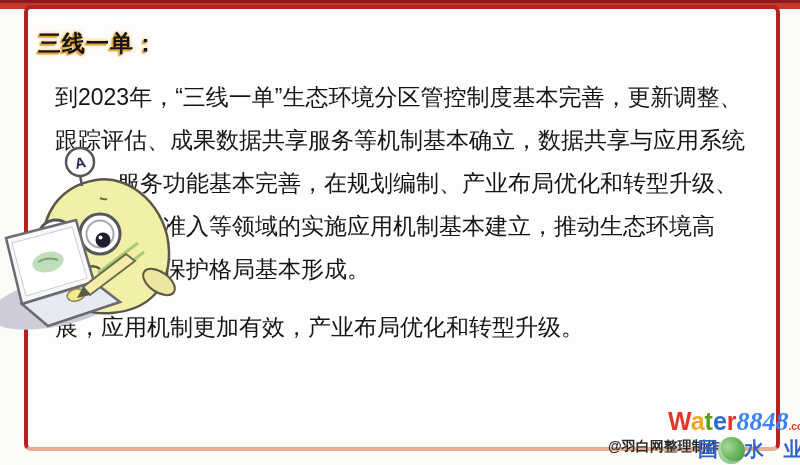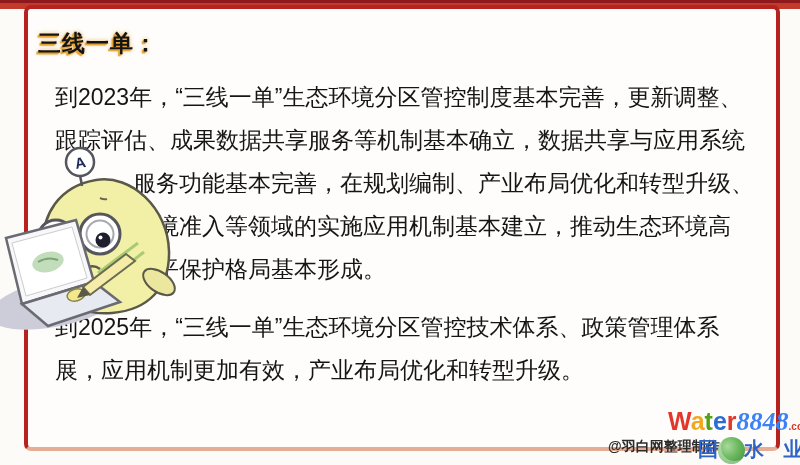--- a/index.html
+++ b/index.html
@@ -25,21 +25,21 @@
     text-shadow:-2px 2px 1px #e3a336,-1px 1px 0 #e3a336,0 0 4px rgba(227,163,54,.85);
     white-space:nowrap;
   }
   .para{
     position:absolute;left:55px;width:722px;
     font-size:23px;font-weight:normal;color:#151515;
   }
   .para .line{height:43px;line-height:43px;white-space:nowrap;}
   .para.p1{top:76px;}
   .para.p2{top:306px;}
-  .line.indent{margin-left:78px;}
+  .line.indent{margin-left:62px;}
   
   .mascot{position:absolute;left:-4px;top:146px;width:200px;height:190px;z-index:5;}
   
   .wm-logo{
     position:absolute;left:668px;top:407px;z-index:6;white-space:nowrap;
     font-weight:bold;font-size:25px;line-height:28px;
   }
   .wm-logo .c0,.wm-logo .c4{color:#e2372b;}
   .wm-logo .c1{color:#f2a71e;}
   .wm-logo .c2{color:#55a018;}
@@ -76,21 +76,20 @@
 
 <div class="para p1">
   <div class="line">到2023年，“三线一单”生态环境分区管控制度基本完善，更新调整、</div>
   <div class="line">跟踪评估、成果数据共享服务等机制基本确立，数据共享与应用系统</div>
   <div class="line indent">服务功能基本完善，在规划编制、产业布局优化和转型升级、</div>
   <div class="line indent">环境准入等领域的实施应用机制基本建立，推动生态环境高</div>
   <div class="line indent">水平保护格局基本形成。</div>
 </div>
 
 <div class="para p2">
-  <div class="line">到2025年，“三线一单”生态环境分区管控技术体系、政策管理体系</div>
   <div class="line">展，应用机制更加有效，产业布局优化和转型升级。</div>
 </div>
 
 <svg class="mascot" viewBox="0 0 200 190" xmlns="http://www.w3.org/2000/svg">
 
   <ellipse cx="62" cy="156" rx="70" ry="24" transform="rotate(-12 62 156)" fill="#cdcdda"></ellipse>
 
   <path d="M100,34 C135,28 172,62 173,105 C174,142 152,164 116,167 C78,170 50,148 47,106 C44,68 64,40 100,34 Z" fill="#f2f0a6" stroke="#5a5948" stroke-width="2.5"></path>
 
   <ellipse cx="163" cy="136" rx="18" ry="10" transform="rotate(35 163 136)" fill="#ece79e" stroke="#5a5948" stroke-width="2"></ellipse>

